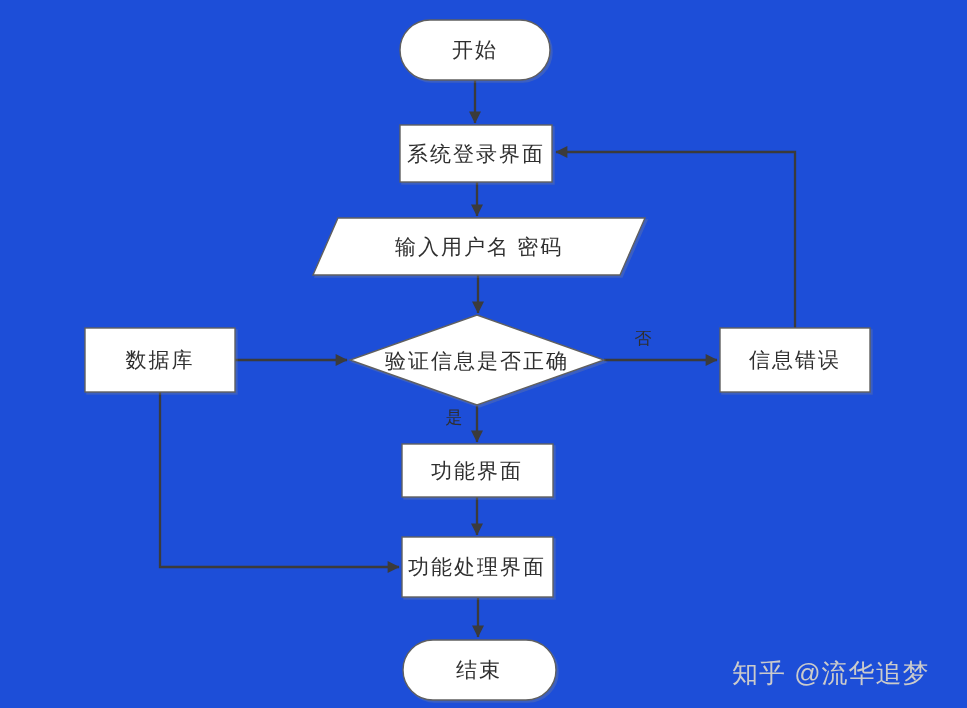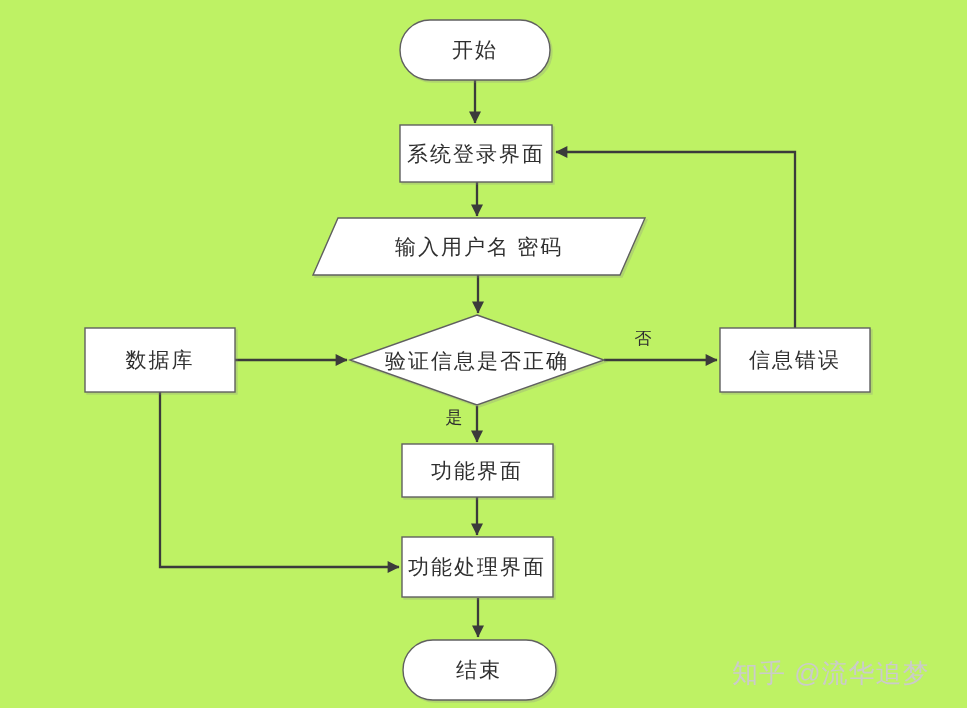--- a/index.html
+++ b/index.html
@@ -1,20 +1,20 @@
 <!DOCTYPE html>
 <html><head>
 <meta charset="utf-8">
 <style>
   html, body { margin: 0; padding: 0; background: #ffffff; }
   .canvas-wrap {
     position: relative;
     width: 967px;
     height: 708px;
-    background: #bef264;
+    background: #1d4ed8;
     overflow: hidden;
     font-family: "Liberation Serif", "DejaVu Serif", serif;
   }
   svg { display: block; }
   .shape {
     fill: #ffffff;
     stroke: #606060;
     stroke-width: 1.4;
   }
   .shapes-group { filter: drop-shadow(2.5px 2.5px 0px rgba(140,140,140,0.28)); }

